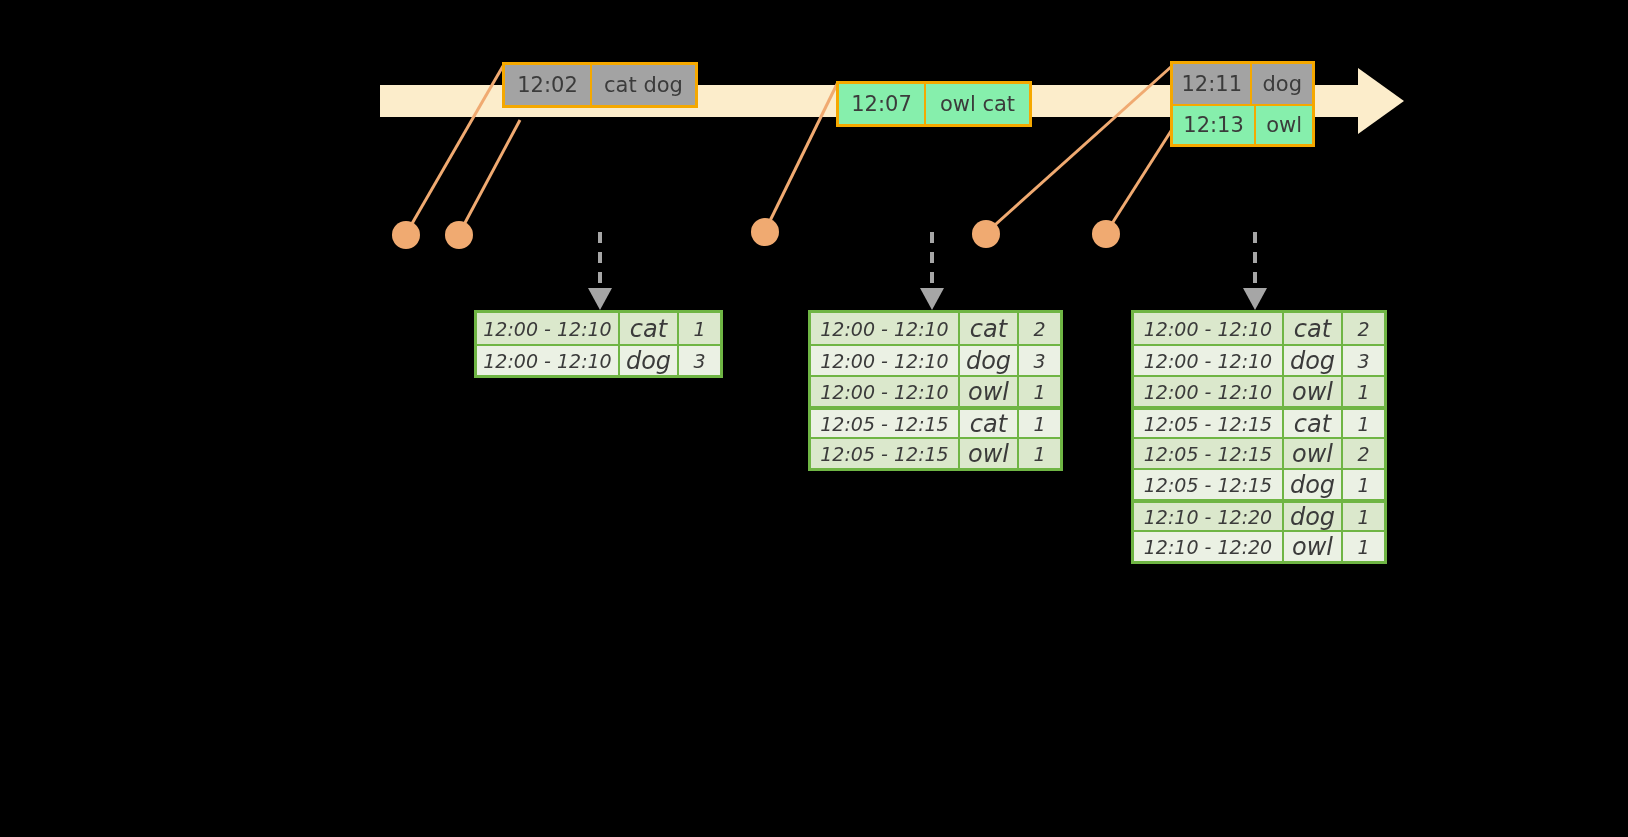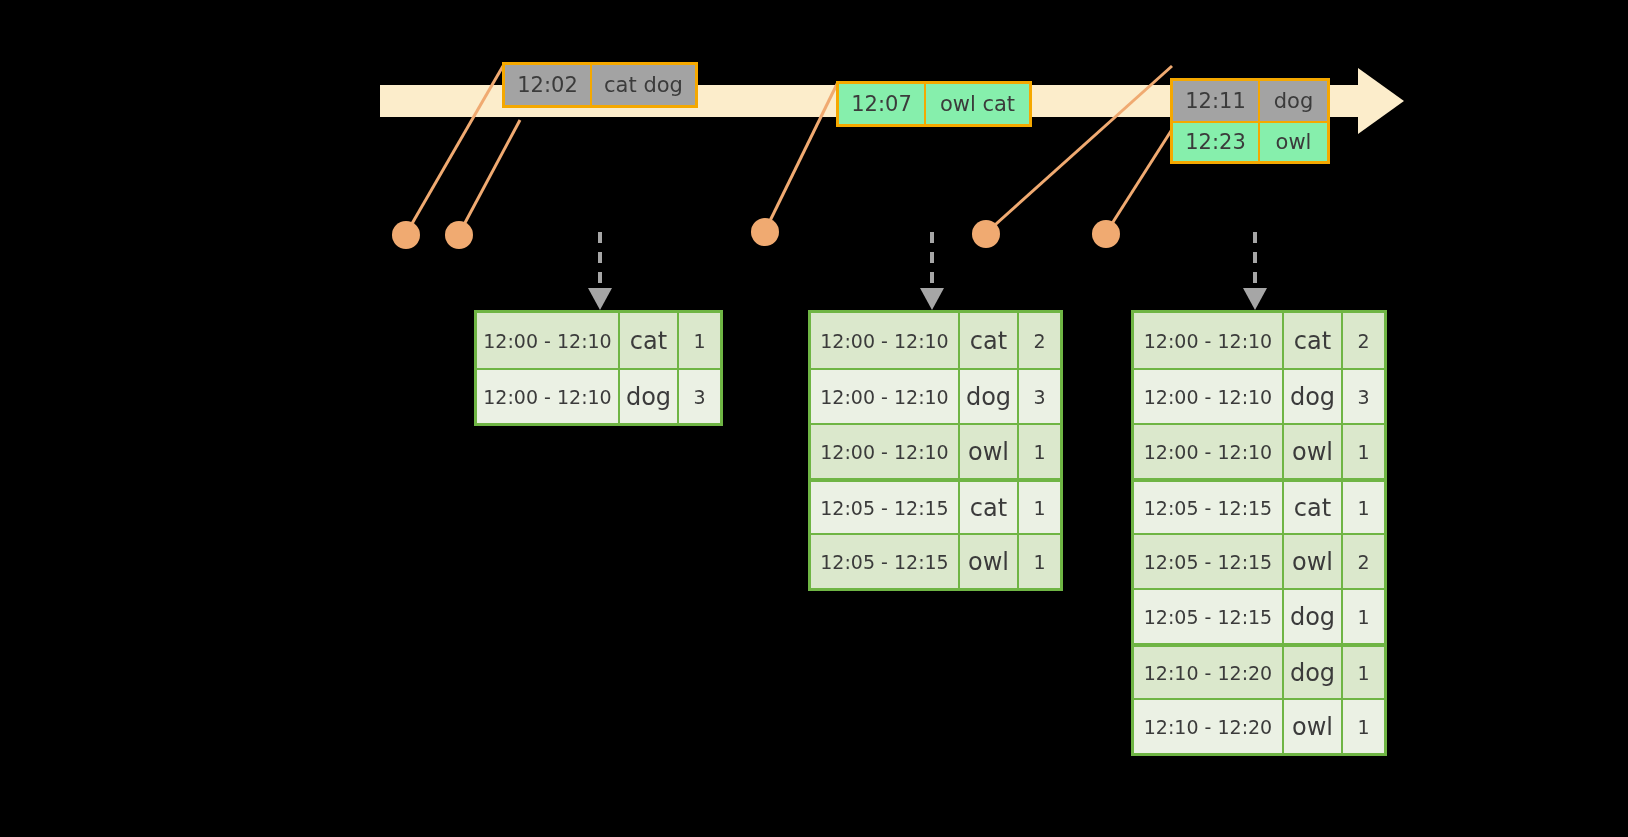--- a/index.html
+++ b/index.html
@@ -38,21 +38,21 @@
     padding:0 10px;white-space:nowrap;
   }
 
   
   .result-table{
     position:absolute;
     border:3px solid #6FB544;
     box-sizing:border-box;
     display:flex;flex-direction:column;
   }
-  .rt-row{display:flex;box-sizing:border-box;height:55px;}
+  .rt-row{display:flex;box-sizing:border-box;height:31px;font-style:italic;}
   .rt-row.sh-a{background:#DBE8CC;}
   .rt-row.sh-b{background:#EBF1E4;}
   .rt-row + .rt-row{border-top:2px solid #6FB544;}
   .rt-row.grp{border-top:4px solid #6FB544;}
   .rt-win{
     box-sizing:border-box;
     display:flex;align-items:center;justify-content:center;
     font-size:19px;color:#3b3b3b;white-space:nowrap;
     border-right:2px solid #6FB544;
   }
@@ -122,27 +122,27 @@
     </div>
   </div>
 
   <div class="event-box" style="left:836px;top:81px;width:196px;">
     <div class="event-row shade-b">
       <span class="ev-time">12:07</span>
       <span class="ev-words">owl cat</span>
     </div>
   </div>
 
-  <div class="event-box" style="left:1170px;top:78px;width:160px;">
+  <div class="event-box" style="left:1170px;top:61px;width:145px;">
     <div class="event-row shade-a">
       <span class="ev-time">12:11</span>
       <span class="ev-words">dog</span>
     </div>
     <div class="event-row shade-b">
-      <span class="ev-time">12:23</span>
+      <span class="ev-time">12:13</span>
       <span class="ev-words">owl</span>
     </div>
   </div>
 
   <div class="result-table t1" id="rt0" style="left:474px;top:310px;">
       <div class="rt-row sh-a">
         <span class="rt-win">12:00 - 12:10</span>
         <span class="rt-key">cat</span>
         <span class="rt-cnt">1</span>
       </div>

